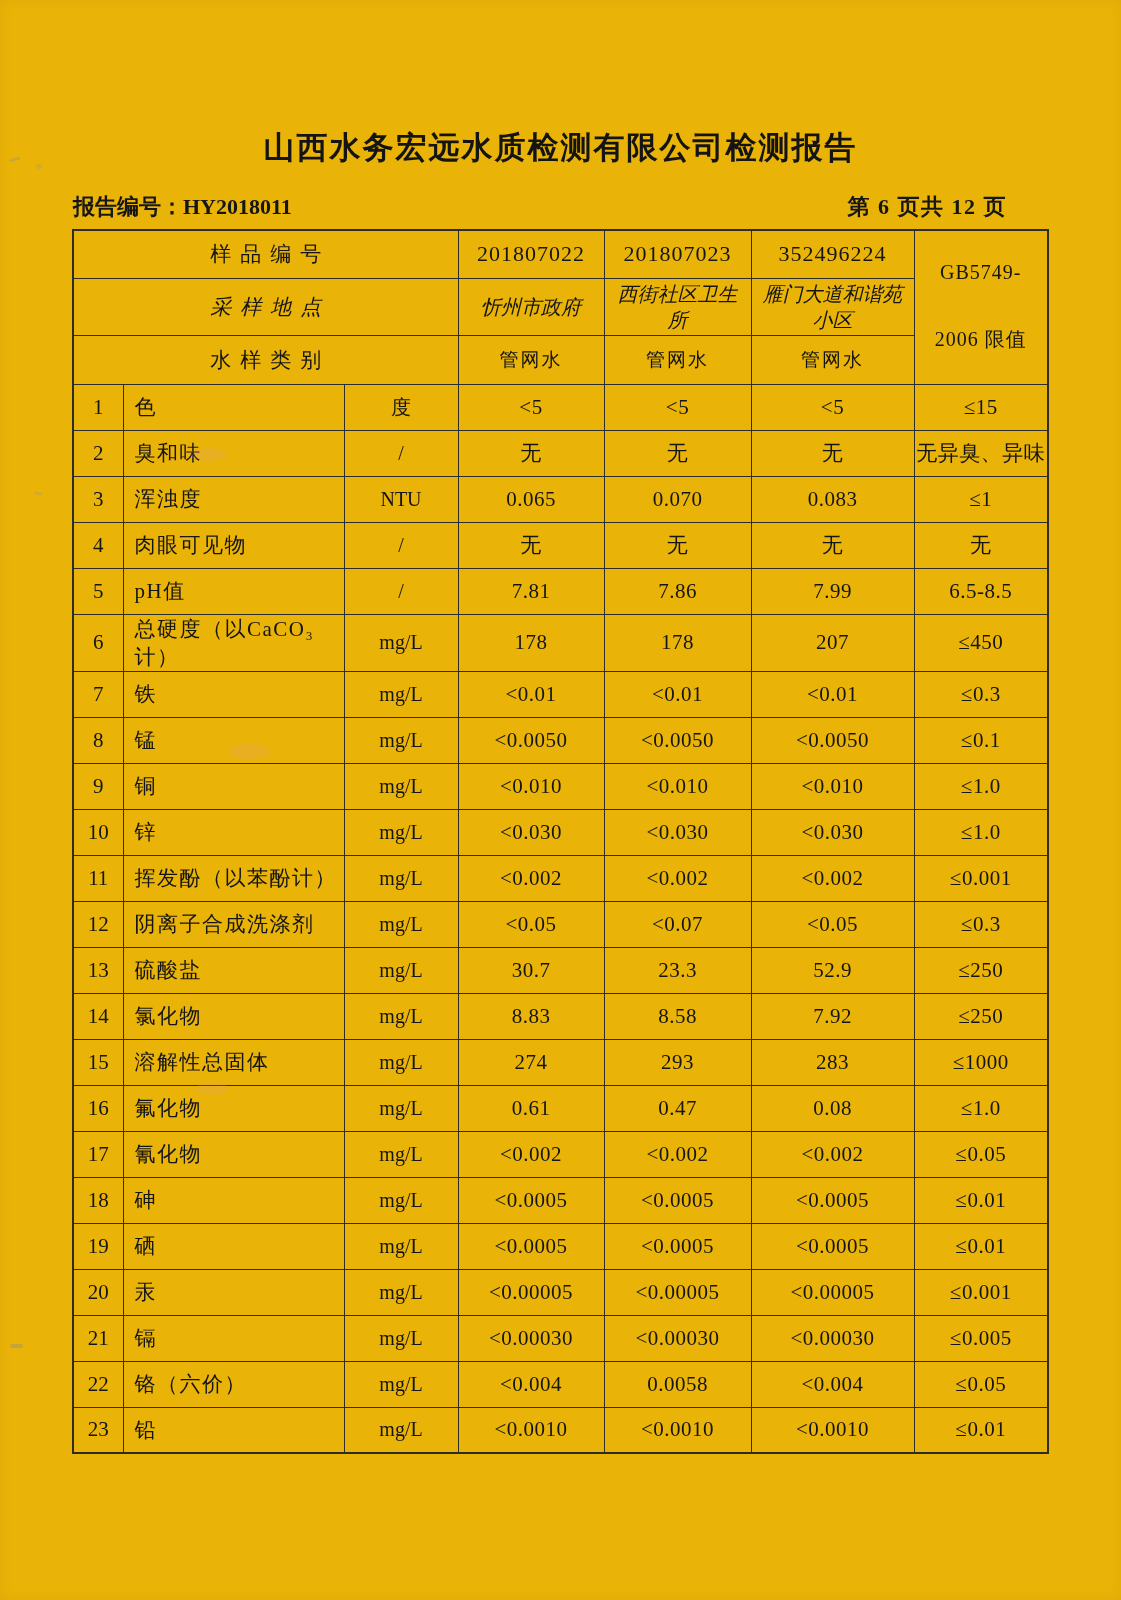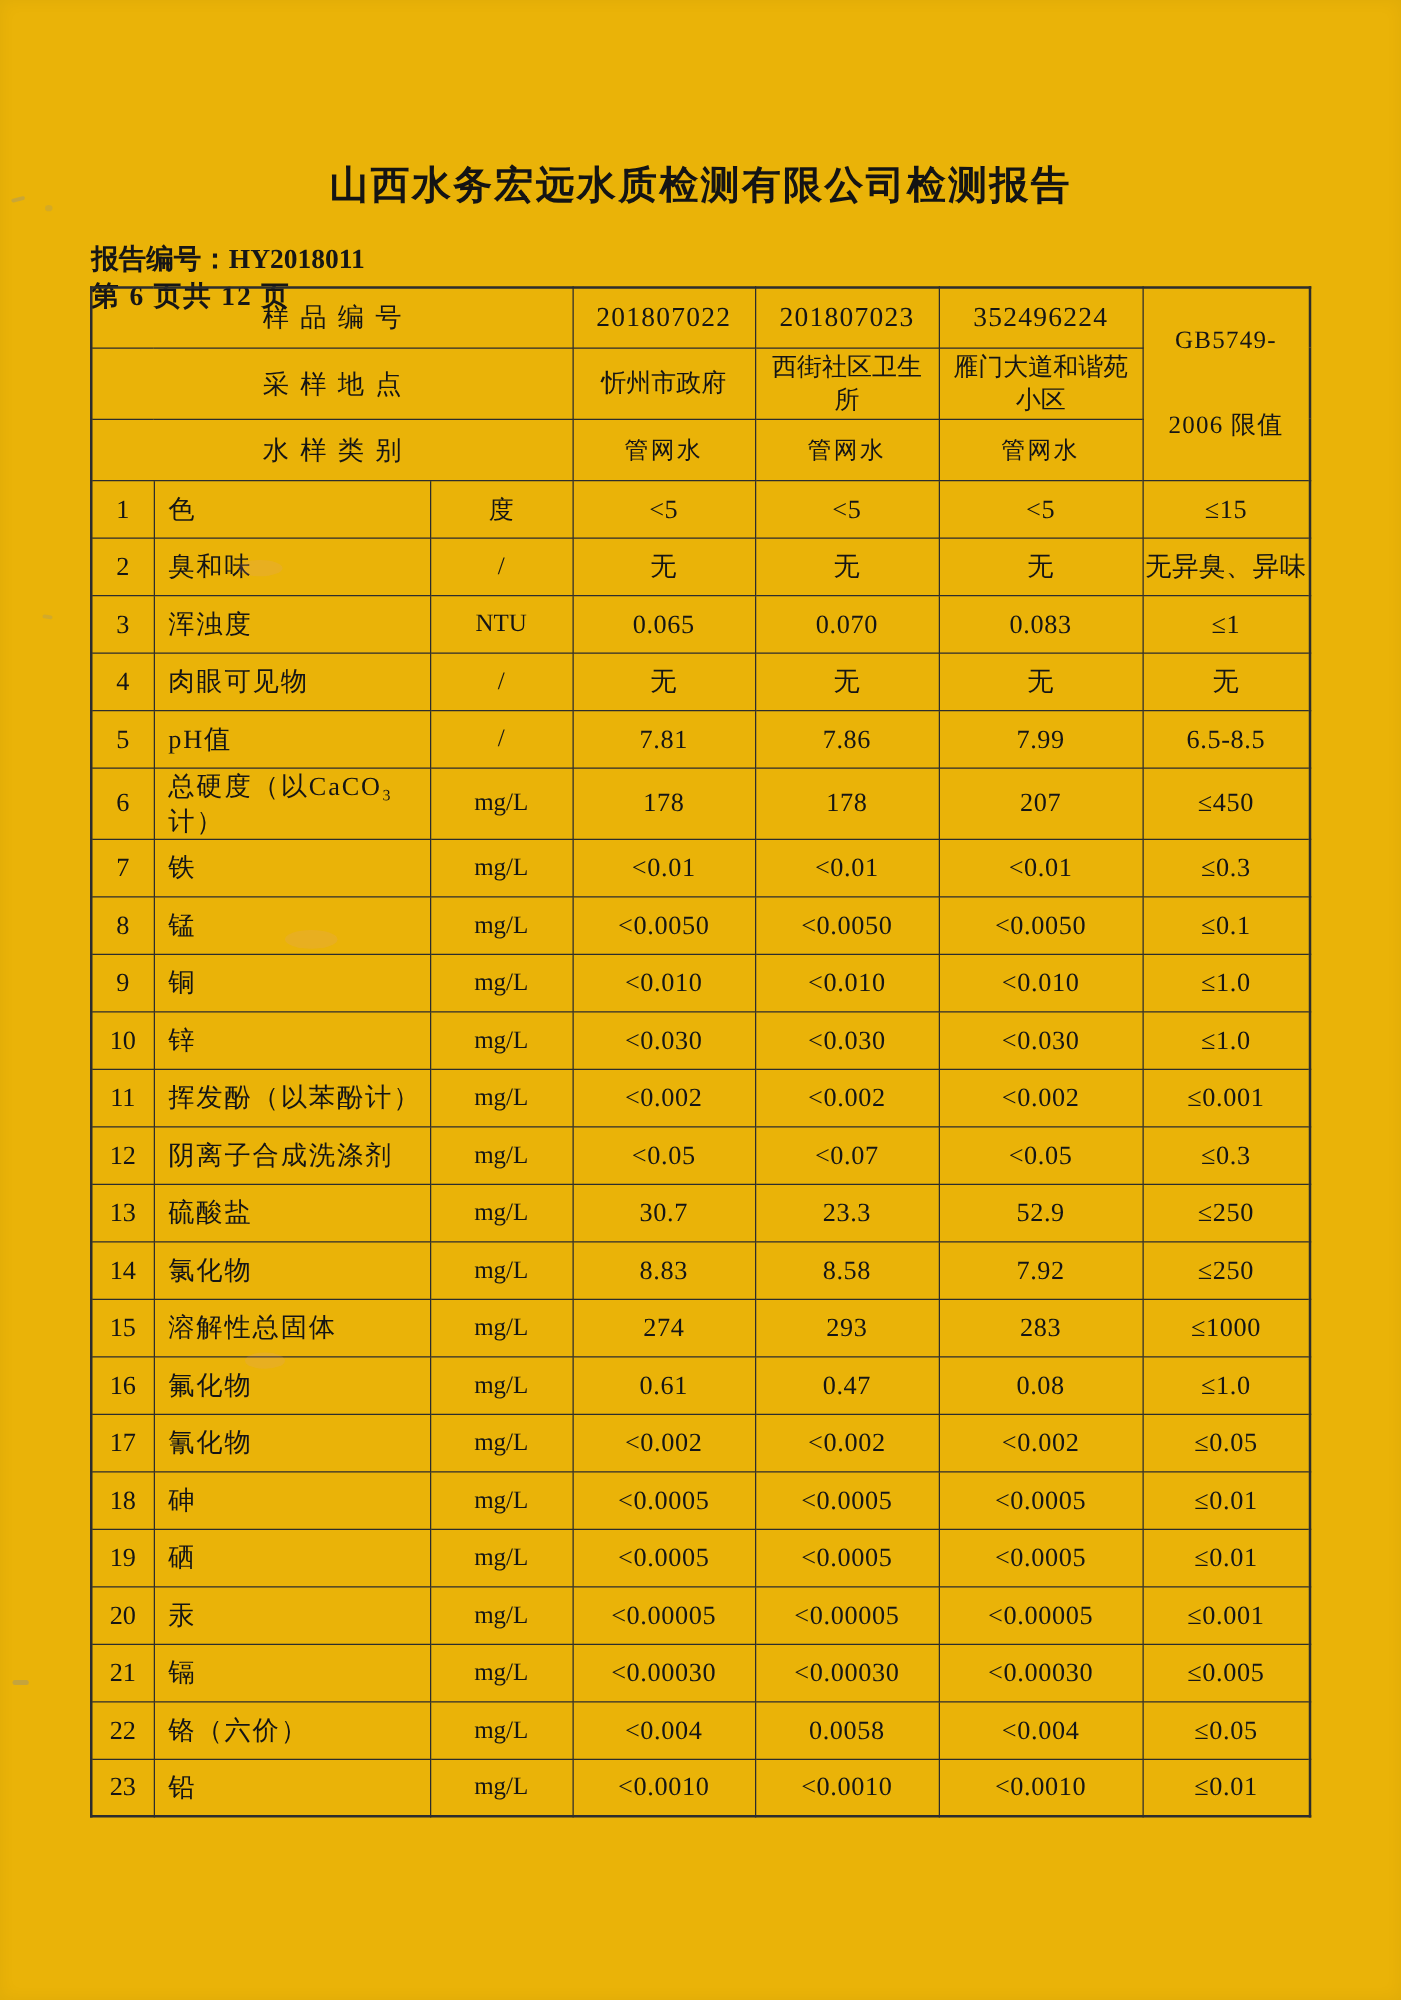--- a/index.html
+++ b/index.html
@@ -33,21 +33,20 @@
   .meta {
     position: absolute;
     top: 192px;
     left: 73px;
     width: 974px;
     display: flex;
     justify-content: space-between;
     font-size: 22px;
     font-weight: bold;
     color: #161616;
-    flex-direction: column;
   }
   .meta .page-ind {
     margin-right: 40px;
     letter-spacing: 1.5px;
   }
   table.report {
     position: absolute;
     top: 229px;
     left: 72px;
     width: 975px;
@@ -62,21 +61,21 @@
   }
   table.report { border-width: 2.6px; }
   th, td {
     text-align: center;
     vertical-align: middle;
     font-weight: normal;
     padding: 0;
     overflow: hidden;
   }
   tr.h1 { height: 48px; }
-  tr.h2 { height: 57px; }
+  tr.h2 { height: 57px; font-style: italic; }
   tr.h3 { height: 49px; }
   tbody tr { height: 46px; }
   .hlabel {
     letter-spacing: 9px;
     padding-left: 9px;
     font-size: 21px;
   }
   .sample-no { font-size: 22px; letter-spacing: 1px; }
   .loc { font-size: 20px; line-height: 1.3; padding: 0 6px; }
   .wtype { font-size: 19px; letter-spacing: 2px; }

